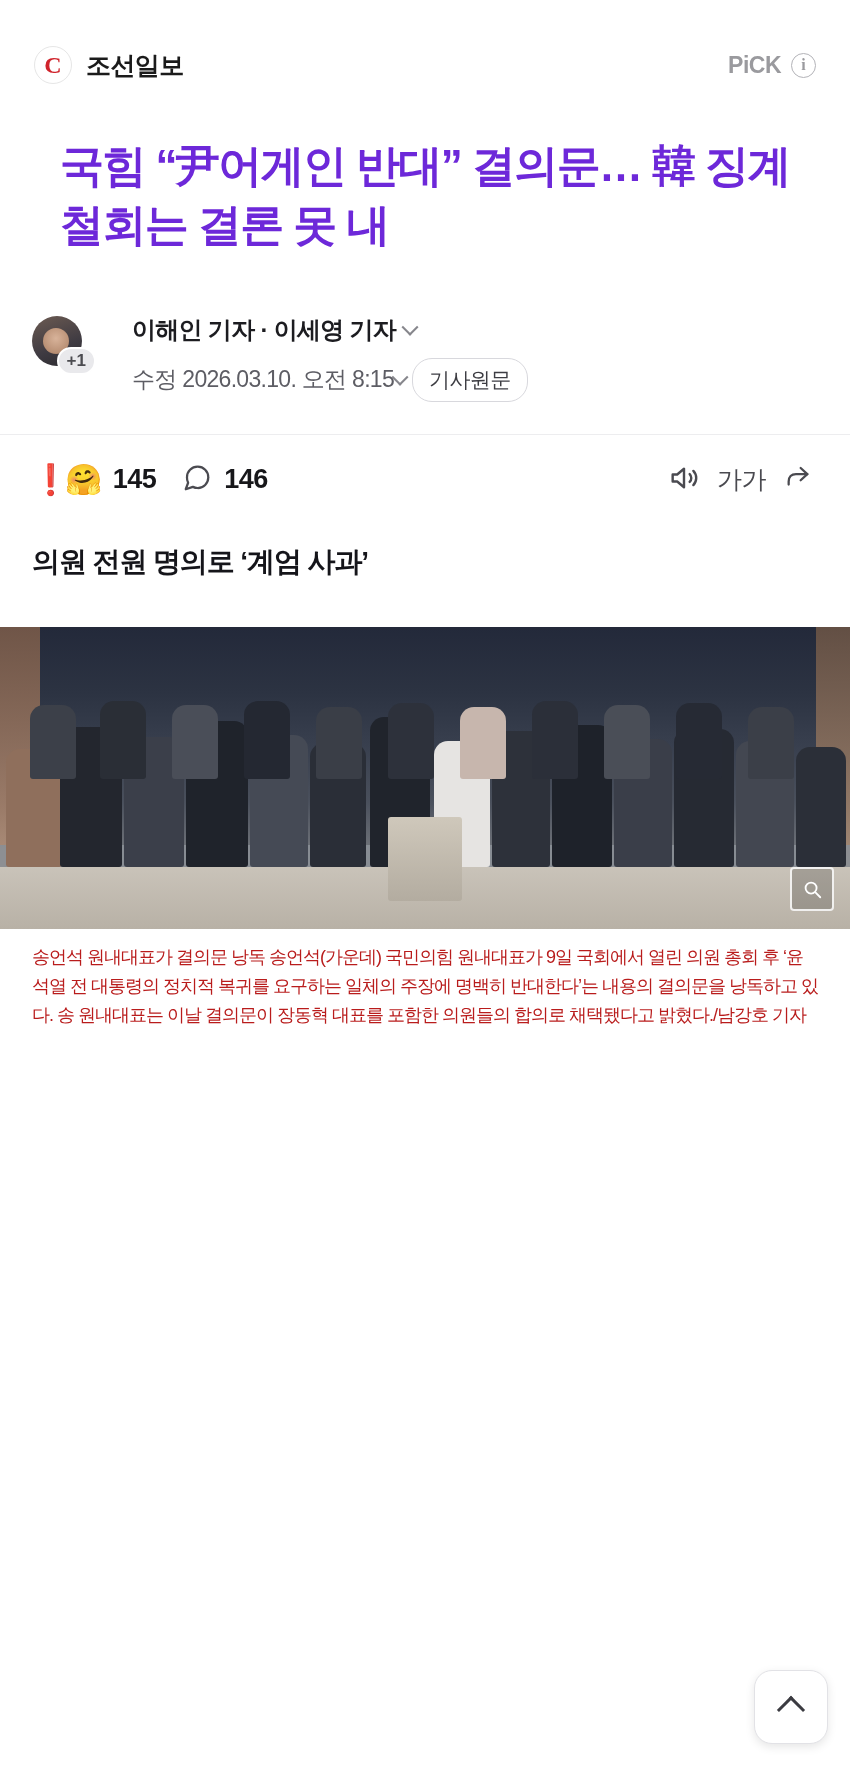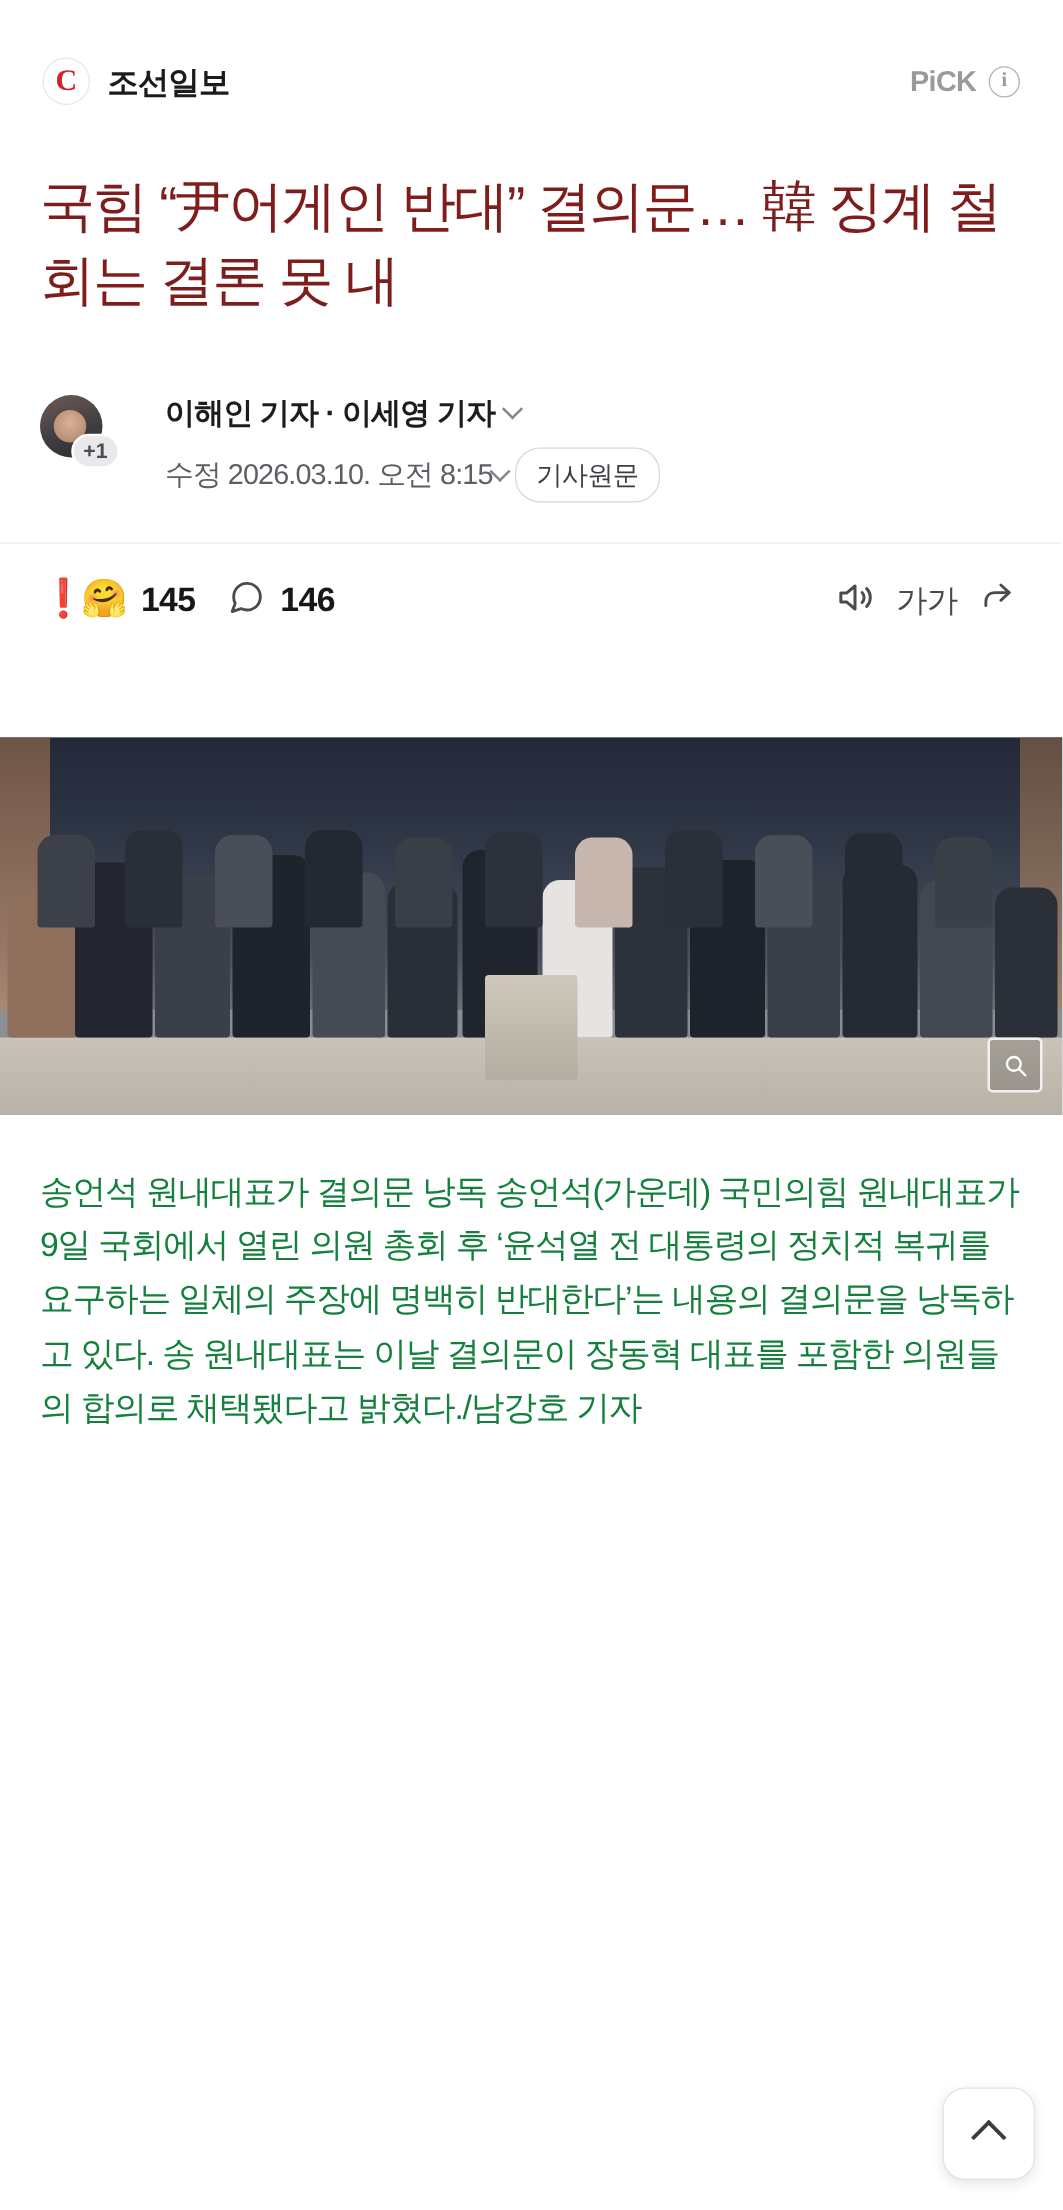--- a/index.html
+++ b/index.html
@@ -57,23 +57,24 @@
     font-weight: 700;
     display: flex; align-items: center; justify-content: center;
     font-family: "Liberation Serif", serif;
   }
 
   
   .headline {
     padding: 14px 32px 0 32px;
     font-size: 44px;
     line-height: 1.33;
-    font-weight: 400;
+    font-weight: 700;
     letter-spacing: -1.6px;
-    color: #7f1d1d;
+    color: #6d28d9;
+    margin-left: 28px;
   }
 
   
   .byline {
     display: flex;
     align-items: flex-start;
     gap: 18px;
     padding: 28px 32px 0 32px;
   }
   .avatar-wrap { position: relative; width: 58px; height: 58px; flex: 0 0 58px; margin-top: 4px;}
@@ -214,25 +215,25 @@
     width: 44px; height: 44px;
     border: 2px solid rgba(255,255,255,.85);
     border-radius: 4px;
     display: flex; align-items: center; justify-content: center;
     color: #fff;
     background: rgba(0,0,0,.18);
   }
 
   
   .caption {
-    padding: 40px 32px 0 32px;
-    font-size: 27px;
+    padding: 14px 32px 0 32px;
+    font-size: 18px;
     line-height: 1.6;
     letter-spacing: -1.0px;
-    color: #15803d;
+    color: #b91c1c;
   }
 
   
   .fab {
     position: absolute;
     right: 22px; bottom: 24px;
     width: 74px; height: 74px;
     border-radius: 18px;
     background: #ffffff;
     border: 1px solid #e2e2e6;
@@ -315,20 +316,21 @@
       <span class="ic">
         <svg width="32" height="32" viewBox="0 0 24 24" fill="none" stroke="#4a4a50" stroke-width="1.7">
           <path d="M14 4.5l5 4.6-5 4.6" stroke-linecap="round" stroke-linejoin="round"></path>
           <path d="M19 9.1H10.5C7 9.1 5 11.3 5 14.6v2.3" stroke-linecap="round" stroke-linejoin="round"></path>
         </svg>
       </span>
     </div>
   </div>
 
   <div class="body">
+    <div class="subhead">의원 전원 명의로 ‘계엄 사과’</div>
   </div>
 
   <div class="photo-wrap">
     <div class="hall">
       <div class="wallL"></div>
         <div class="wallR"></div>
       <div class="deskmid"></div>
       <div class="deskfront"></div>
     </div>
     <div class="crowd">

